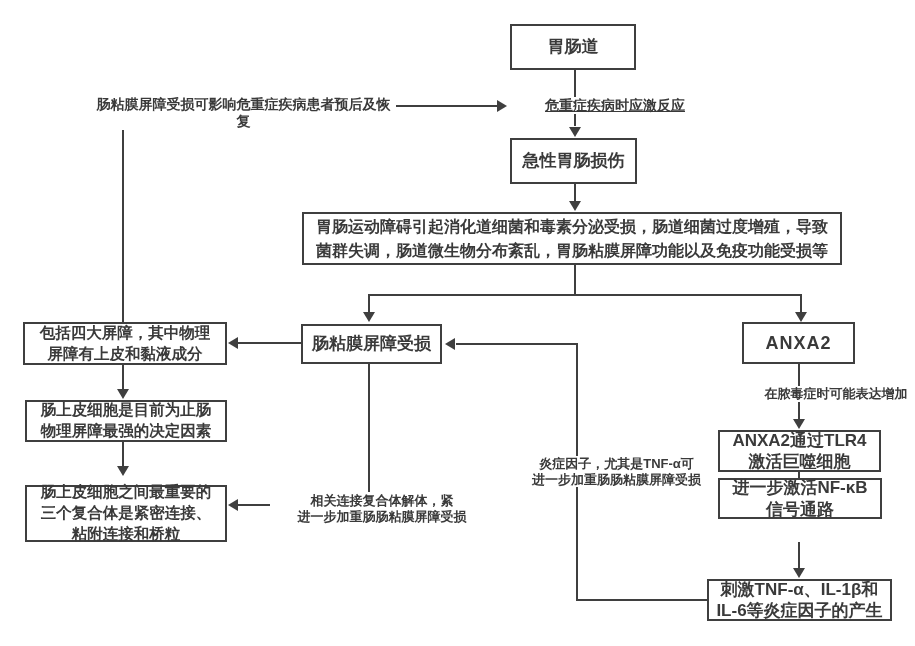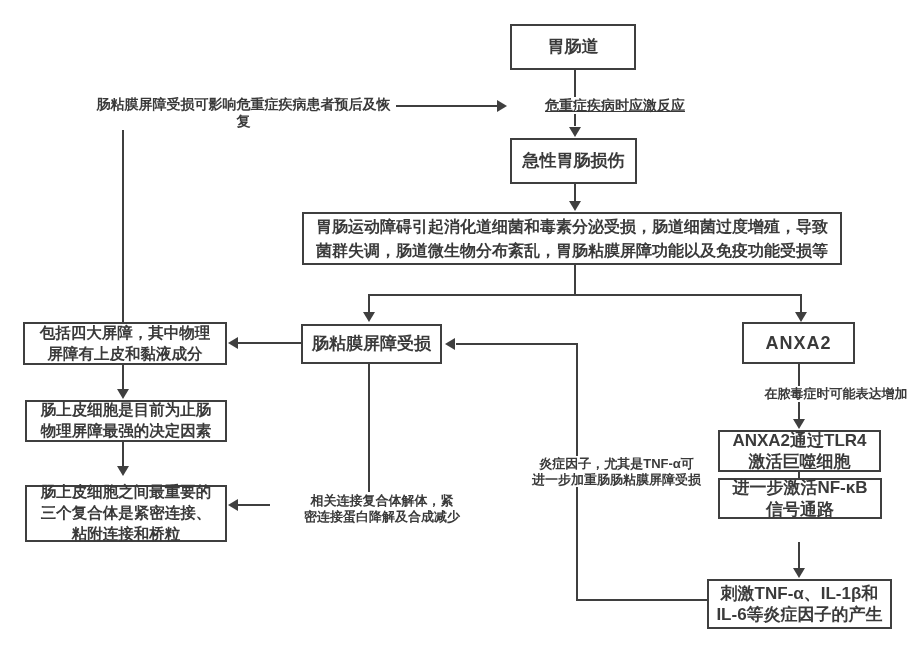--- a/index.html
+++ b/index.html
@@ -26,21 +26,21 @@
   #n1{left:510px;top:24px;width:126px;height:46px;font-size:17px;}
   #n2{left:510px;top:138px;width:127px;height:46px;font-size:17px;}
   #n3{left:302px;top:212px;width:540px;height:53px;font-size:16px;line-height:1.5;}
   #n4{left:301px;top:324px;width:141px;height:40px;font-size:17px;}
   #n5{left:742px;top:322px;width:113px;height:42px;font-size:18px;letter-spacing:1px;}
   #n6{left:23px;top:322px;width:204px;height:43px;font-size:15.5px;}
   #n7{left:25px;top:400px;width:202px;height:42px;font-size:15.5px;}
   #n8{left:25px;top:485px;width:202px;height:57px;font-size:15.5px;}
   #n9{left:718px;top:430px;width:163px;height:42px;font-size:17px;line-height:1.25;}
   #n10{left:718px;top:478px;width:164px;height:41px;font-size:17px;line-height:1.25;}
-  #n11{left:707px;top:579px;width:185px;height:50px;font-size:17px;line-height:1.25;}
+  #n11{left:707px;top:579px;width:185px;height:42px;font-size:17px;line-height:1.25;}
 
   
   #l1{left:55px;top:96px;width:305px;font-size:14px;}
   #l2{left:506px;top:97px;width:146px;font-size:14px;text-decoration:underline;}
   #l3{left:720px;top:386px;width:160px;font-size:13px;}
   #l4{left:483px;top:456px;width:195px;font-size:13px;}
   #l5{left:260px;top:493px;width:172px;font-size:13px;}
 
   
   .l-a{left:357px;top:105px;width:141px;height:2px;}
@@ -136,15 +136,15 @@
 信号通路</div>
   <div class="node" id="n11">刺激TNF-α、IL-1β和
 IL-6等炎症因子的产生</div>
 
   <div class="lbl" id="l1">肠粘膜屏障受损可影响危重症疾病患者预后及恢复</div>
   <div class="lbl" id="l2">危重症疾病时应激反应</div>
   <div class="lbl" id="l3">在脓毒症时可能表达增加</div>
   <div class="lbl" id="l4">炎症因子，尤其是TNF-α可
 进一步加重肠肠粘膜屏障受损</div>
   <div class="lbl" id="l5">相关连接复合体解体，紧
-密连接蛋白降解及合成减少</div>
+进一步加重肠肠粘膜屏障受损</div>
 
 </div>
 
 </body></html>

